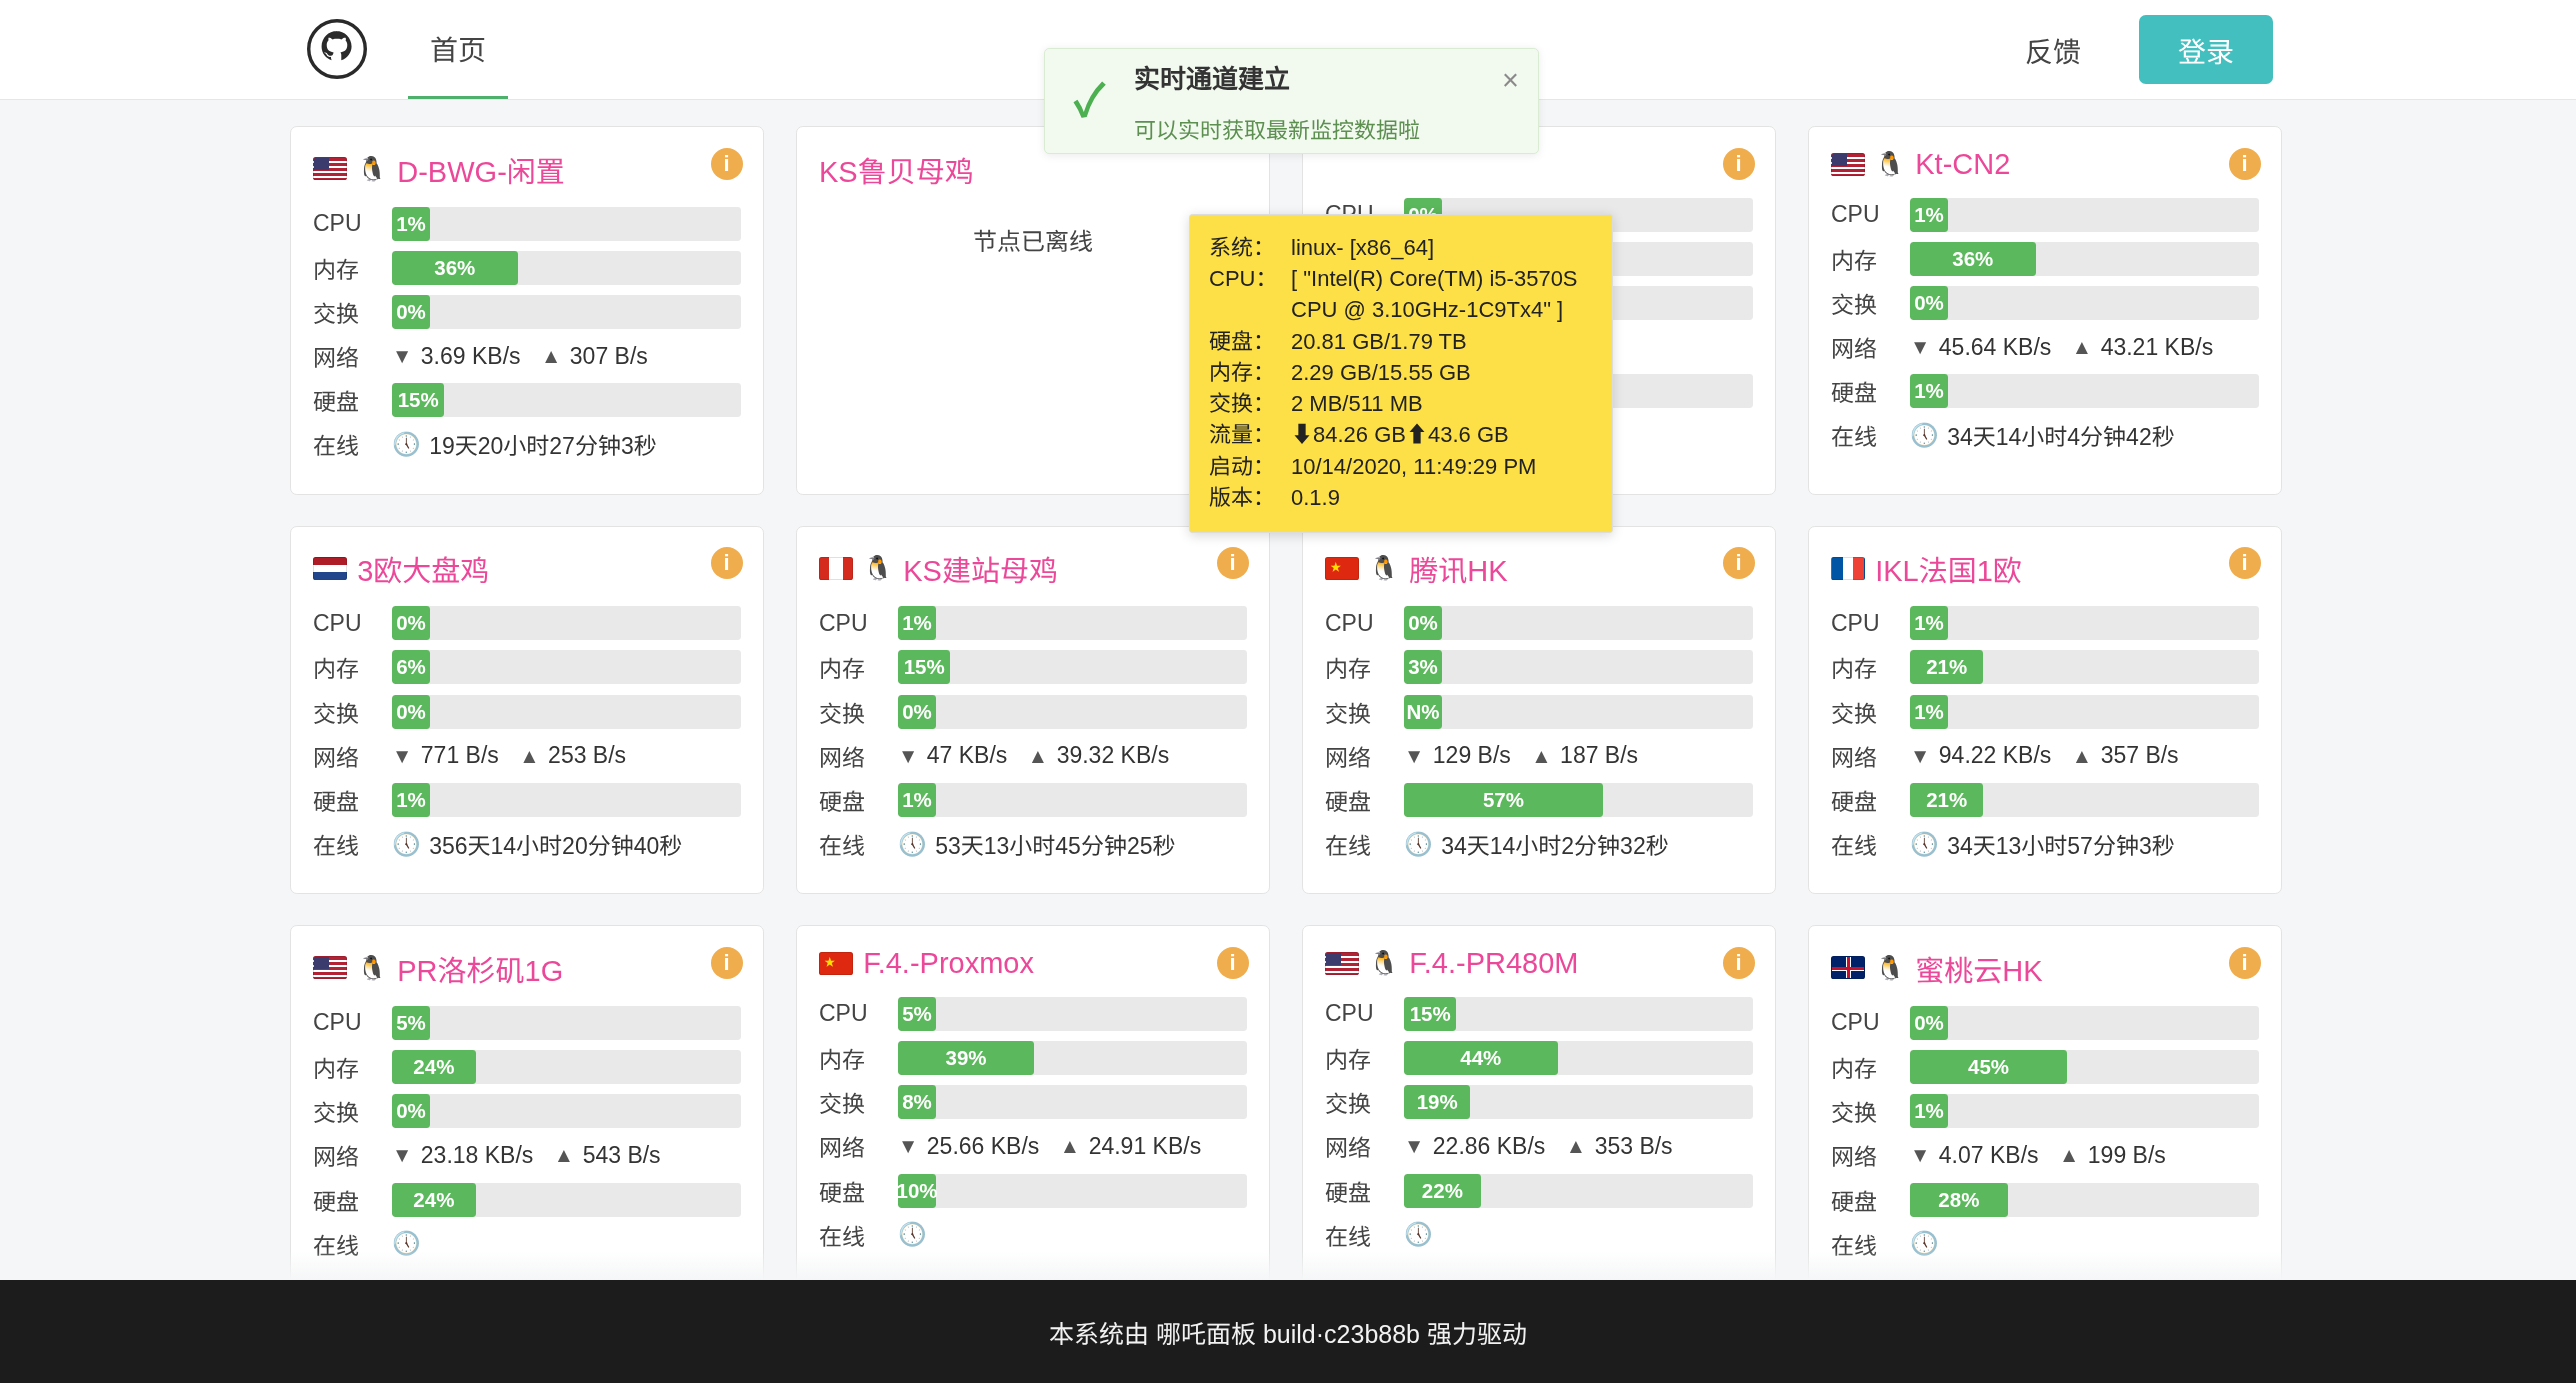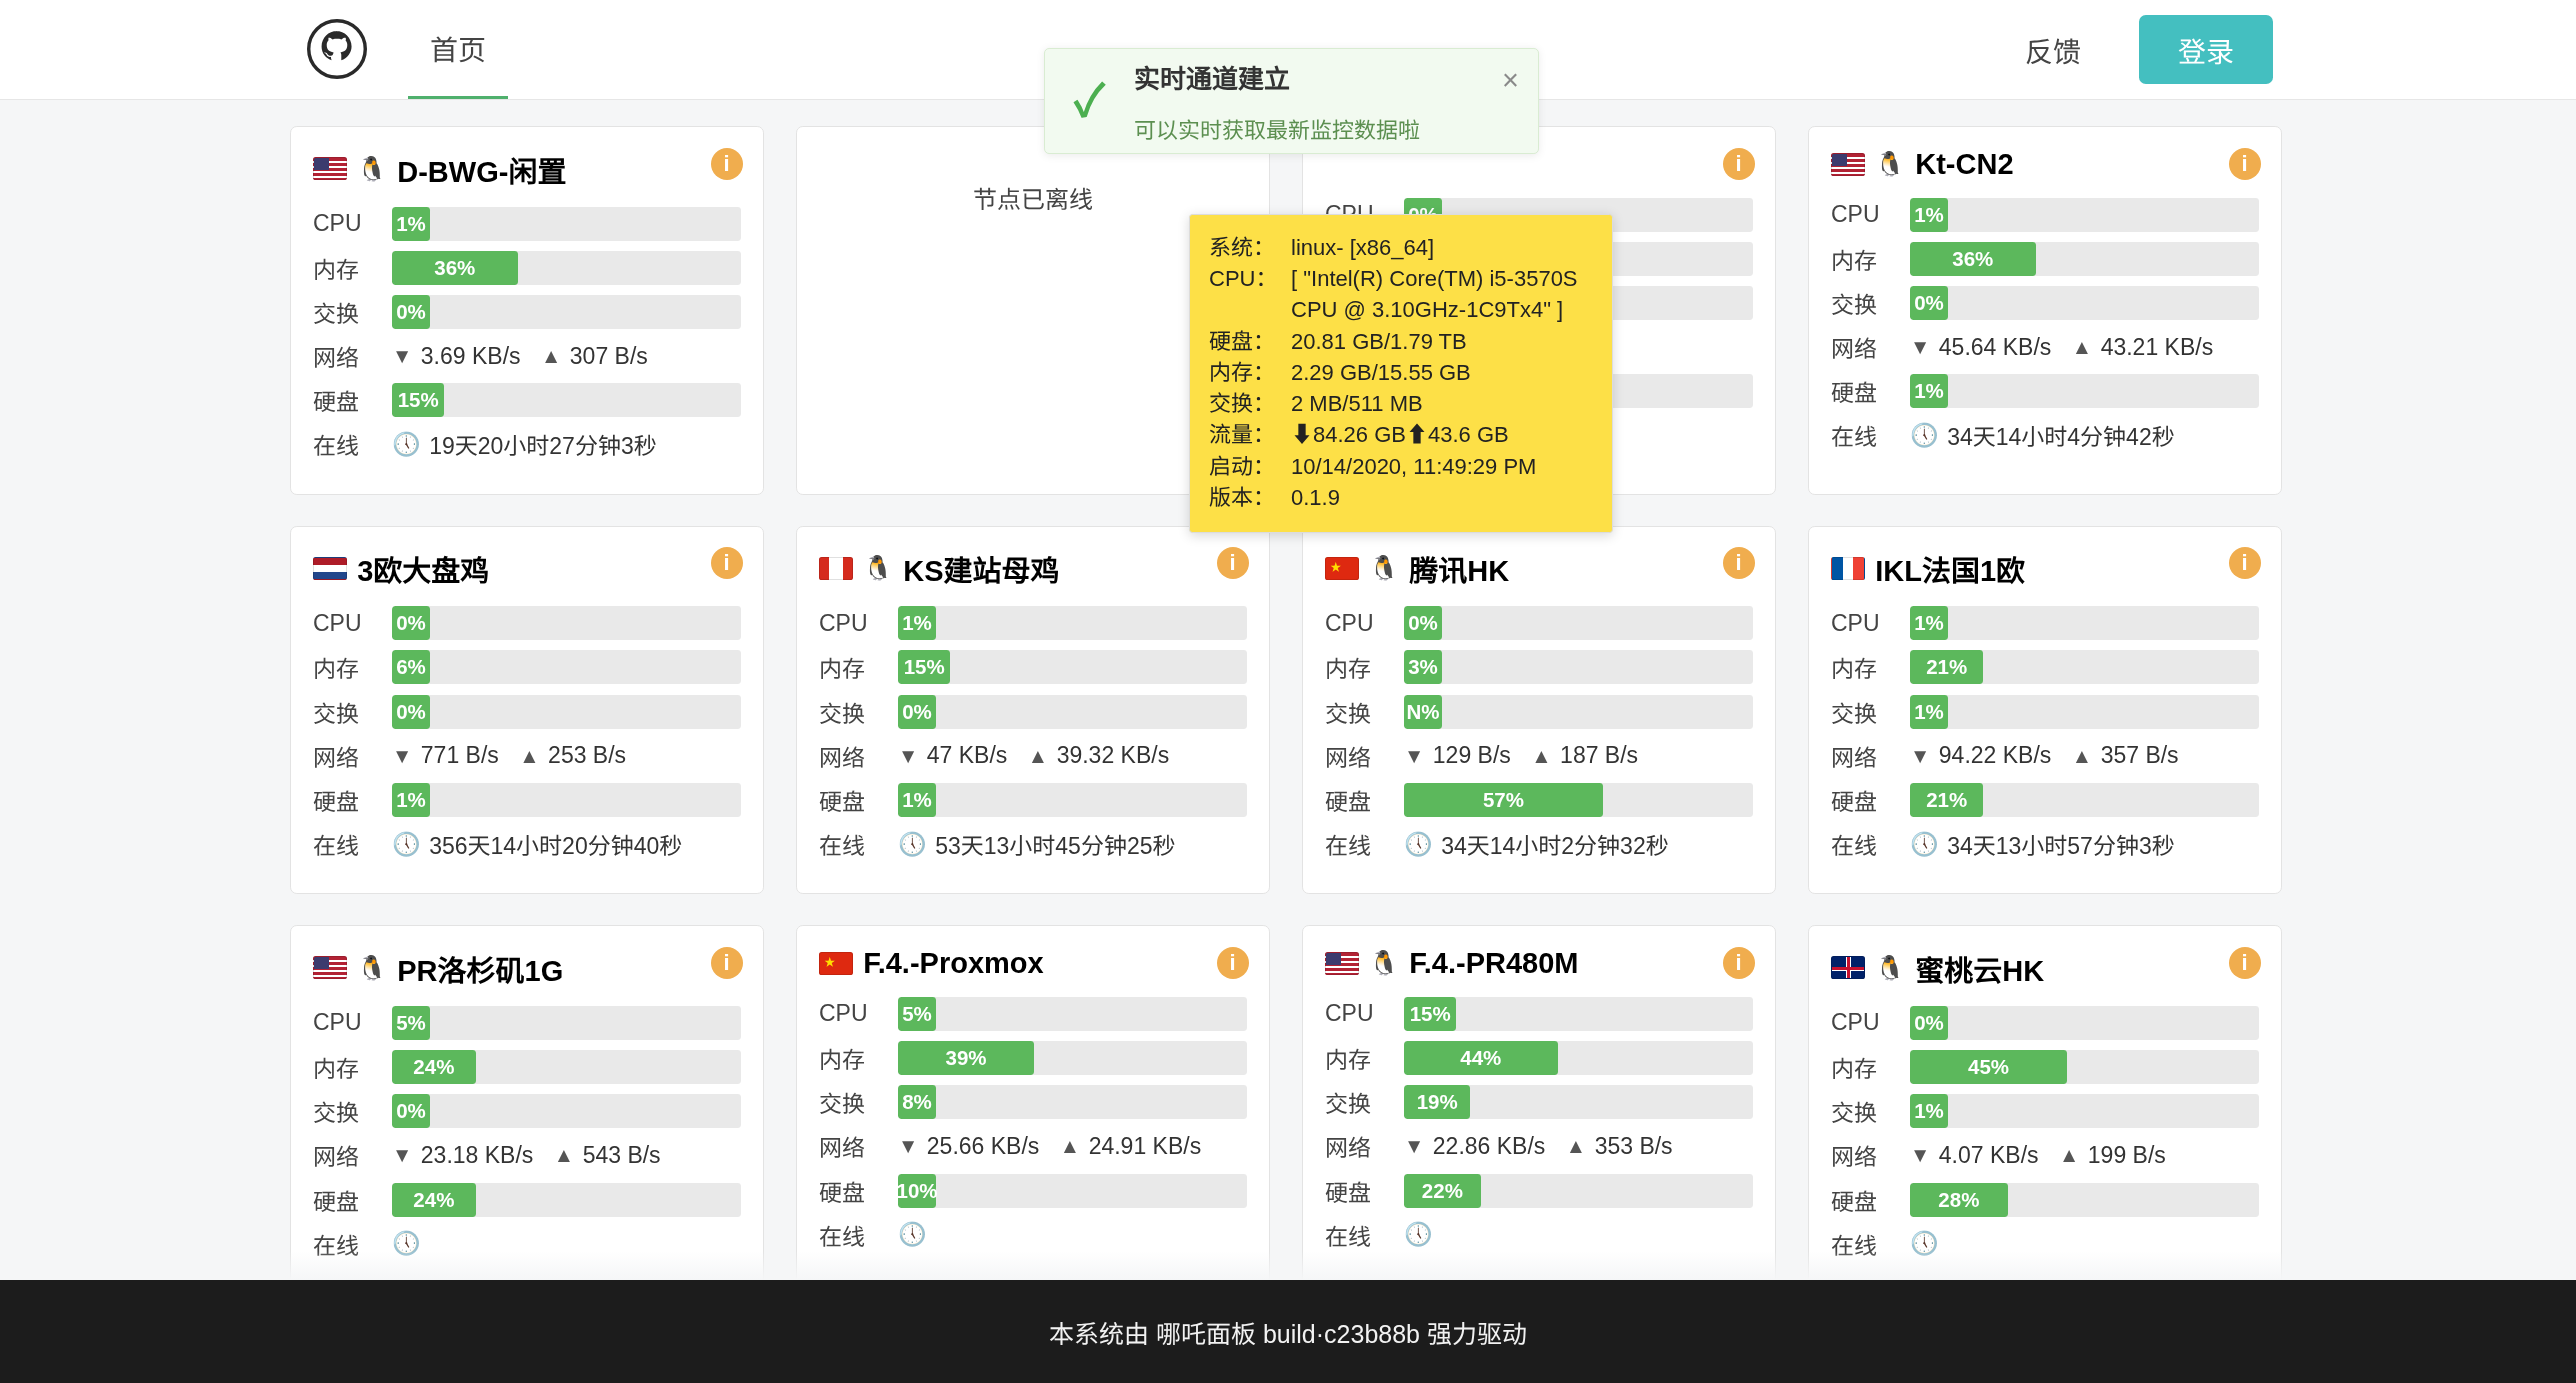--- a/index.html
+++ b/index.html
@@ -108,21 +108,21 @@
     width: 34px; height: 23px;
     border-radius: 2.6px;
     display: inline-block;
     position: relative;
     overflow: hidden;
     flex: 0 0 auto;
     border: 0.9px solid rgba(0,0,0,.12);
   }
   .tux { font-size: 24px; line-height: 1; }
   .card-title {
-    font-size: 29px; font-weight: bold; color: #000000;
+    font-size: 29px; font-weight: normal; color: #ec4899;
     white-space: nowrap; overflow: hidden;
   }
   .info-badge {
     position: absolute; right: 20.5px; top: 20.5px;
     width: 32px; height: 32px; border-radius: 50%;
     background: #f0ad4e; color: #fff;
     font-size: 22px; font-weight: bold;
     display: flex; align-items: center; justify-content: center;
     cursor: pointer;
   }
@@ -262,20 +262,23 @@
         <div class="val" style="width:15%;">15%</div>
       </div>
     </div>
           <div class="metric">
       <div class="label">在线</div>
       <div class="plain"><span>🕔</span>19天20小时27分钟3秒</div>
     </div>
           <div class="info-badge">i</div>
         </div>
         <div class="card offline">
+          <div class="card-head">
+            <span class="card-title">KS鲁贝母鸡</span>
+          </div>
           <div class="offline-text second">节点已离线</div>
         </div>
         <div class="card">
           <div class="card-head">
             <span class="card-title">&nbsp;</span>
           </div>
           <div class="metric">
       <div class="label">CPU</div>
       <div class="bar">
         <div class="fill" style="width:0%;width:38px;"></div>

